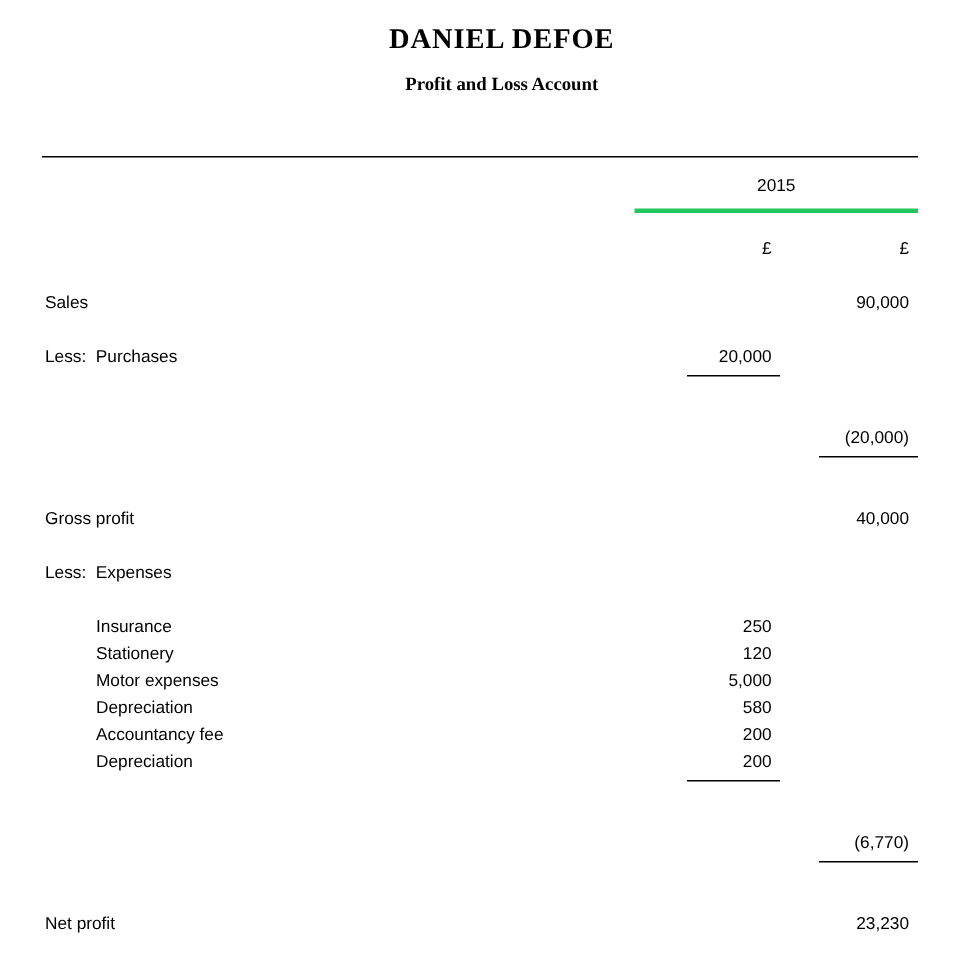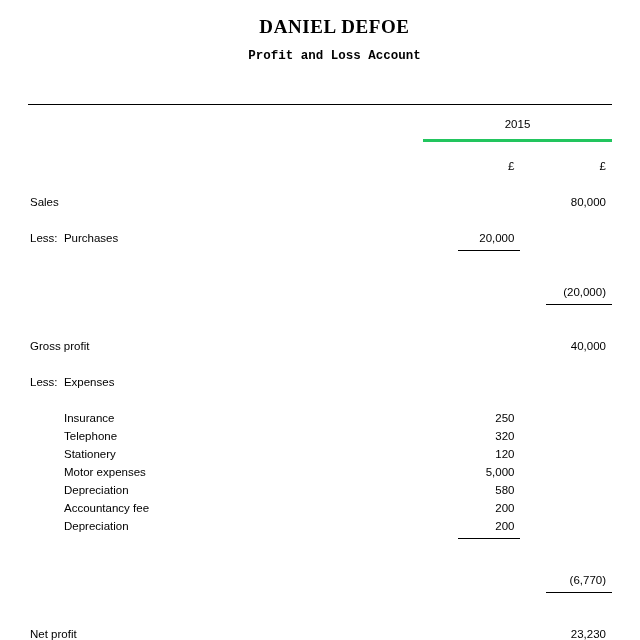--- a/index.html
+++ b/index.html
@@ -30,21 +30,21 @@
     padding-left: 29px;
   }
   .doc-title {
     font-family: "Liberation Serif", serif;
     font-weight: bold;
     font-size: 19px;
     letter-spacing: 0.6px;
     margin: 0 0 11px 0;
   }
   .doc-sub {
-    font-family: Liberation Mono, monospace;
+    font-family: Liberation Serif, serif;
     font-weight: bold;
     font-size: 12.5px;
     margin: 0 0 11px 0;
   }
   .doc-sub2 {
     font-family: "Liberation Sans", sans-serif;
     font-weight: bold;
     font-size: 12.5px;
     margin: 0 0 0 0;
   }
@@ -156,21 +156,21 @@
 
       <tr class="spacer-md">
           <td></td>
           <td></td>
           <td></td>
         </tr>
 
       <tr>
         <td class="indent-none lbl">Sales</td>
         <td class="col-c1"></td>
-        <td class="col-c2">80,000</td>
+        <td class="col-c2">90,000</td>
       </tr>
 
       <tr class="spacer-md">
           <td></td>
           <td></td>
           <td></td>
         </tr>
 
       <tr>
         <td class="indent-none lbl">Less:  Purchases</td>
@@ -235,25 +235,20 @@
           <td></td>
           <td></td>
         </tr>
 
       <tr>
         <td class="indent-1">Insurance</td>
         <td class="col-c1">250</td>
         <td class="col-c2"></td>
       </tr>
       <tr>
-        <td class="indent-1">Telephone</td>
-        <td class="col-c1">320</td>
-        <td class="col-c2"></td>
-      </tr>
-      <tr>
         <td class="indent-1">Stationery</td>
         <td class="col-c1">120</td>
         <td class="col-c2"></td>
       </tr>
       <tr>
         <td class="indent-1">Motor expenses</td>
         <td class="col-c1">5,000</td>
         <td class="col-c2"></td>
       </tr>
       <tr>

